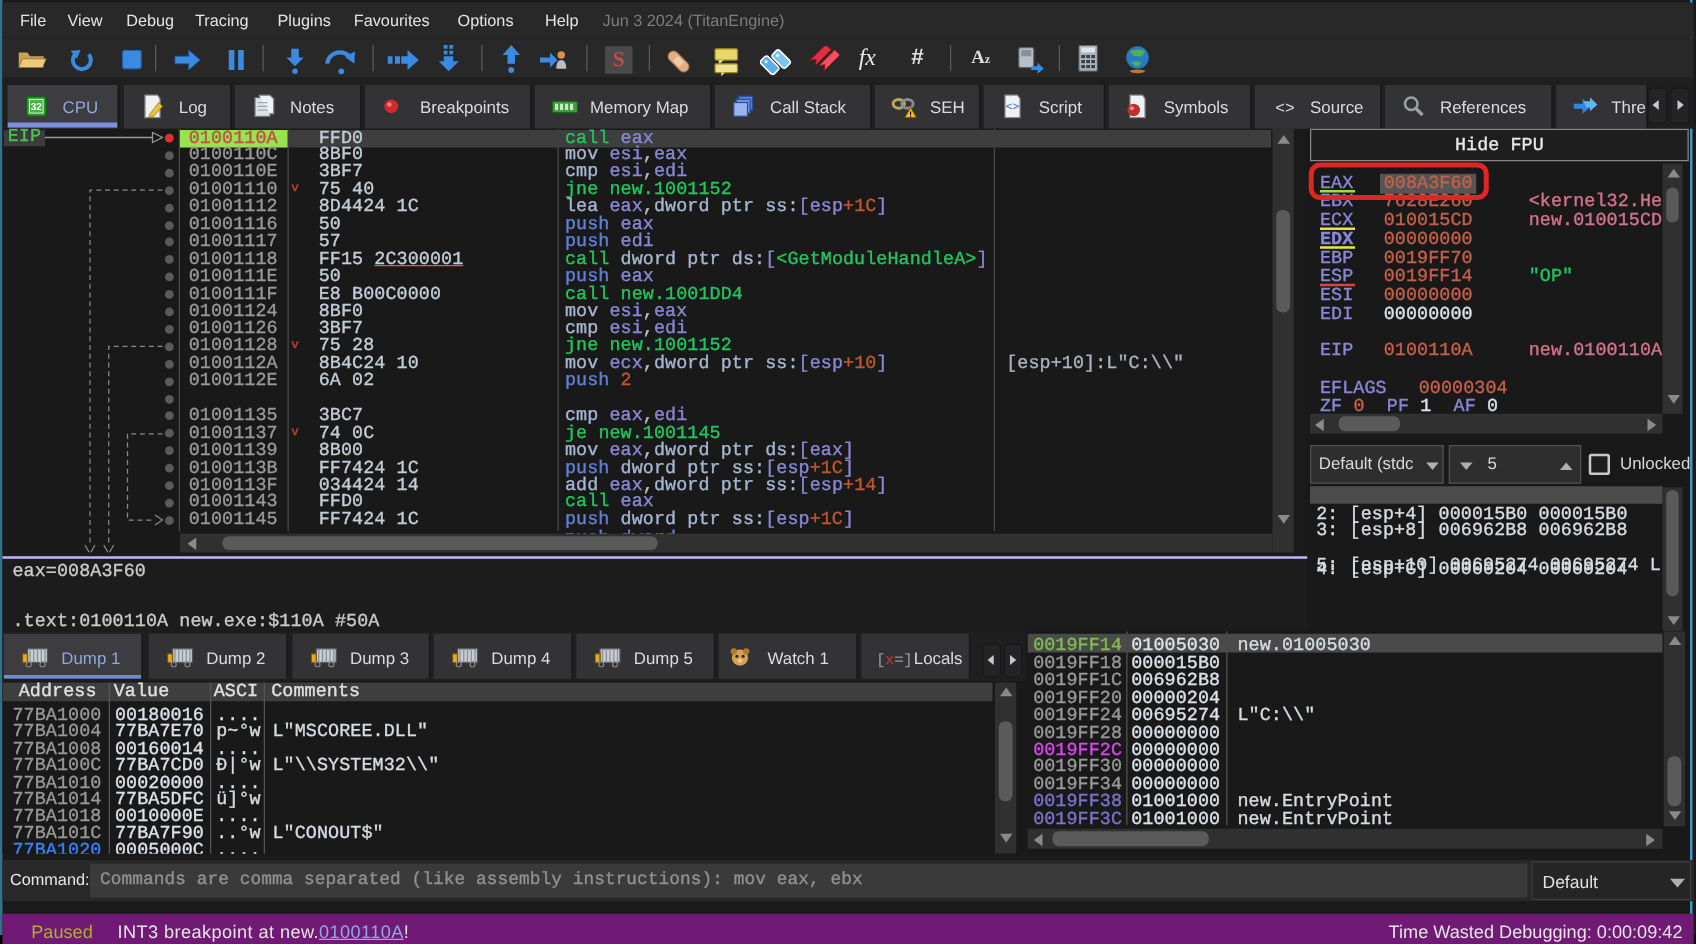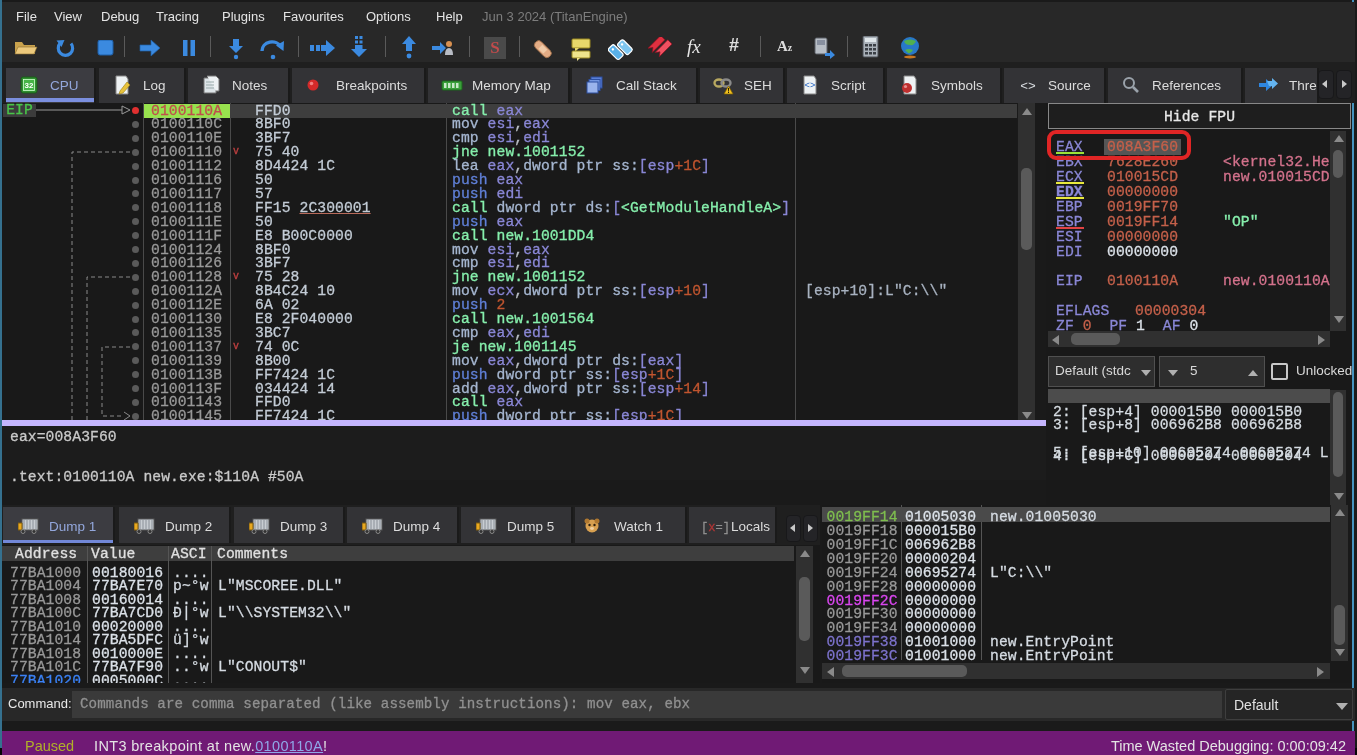--- a/index.html
+++ b/index.html
@@ -19,21 +19,21 @@
 .tsep{position:absolute;top:6px;width:1px;height:21px;background:#5a5a5a;}
 
 #tabbar{position:absolute;left:2px;top:62px;width:1353px;height:41px;background:#1f1f1f;}
 .tab{position:absolute;top:6px;height:35px;overflow:hidden;background:#333336;border-right:2px solid #1a1a1a;color:#dcdcdc;font-size:13.5px;}
 .tab .tl{position:absolute;top:10px;}
 .tab.sel{background:#3c3c41;color:#93a7dc;}
 .tab .ul{position:absolute;left:0;right:0;bottom:1px;height:4px;background:#7b8fdf;}
 .dtab{position:absolute;top:2px;height:36px;overflow:hidden;background:#333336;border-right:2px solid #1a1a1a;color:#dcdcdc;font-size:13.5px;}
 .dtab.sel{background:#3c3c41;color:#93a7dc;}
 
-.cR{color:#86efac;} 
+.cR{color:#22c55e;} 
 .cM{color:#a5b6d0;} 
 .cP{color:#6080d8;} 
 .cG{color:#8a87d6;} 
 .cN{color:#c0552f;} 
 .cC{color:#b9bec4;} 
 u{text-decoration-color:#b86a5a;}
 .val{color:#dbe1e8;}
 .lbl{color:#d4728c;}
 .orange{color:#c4604a;}
 </style></head><body>
@@ -279,21 +279,20 @@
       <div class="abs mono" style="left:0;top:70.0px;width:1015px;height:14px;line-height:14px;"><span class="abs" style="left:149px;color:#989898;">01001116</span><span class="abs" style="left:253px;color:#c3ccd6;">50</span><span class="abs" style="left:450px;"><span class="cP">push</span><span class="cC"> </span><span class="cG">eax</span></span></div>
       <div class="abs mono" style="left:0;top:83.9px;width:1015px;height:14px;line-height:14px;"><span class="abs" style="left:149px;color:#989898;">01001117</span><span class="abs" style="left:253px;color:#c3ccd6;">57</span><span class="abs" style="left:450px;"><span class="cP">push</span><span class="cC"> </span><span class="cG">edi</span></span></div>
       <div class="abs mono" style="left:0;top:97.8px;width:1015px;height:14px;line-height:14px;"><span class="abs" style="left:149px;color:#989898;">01001118</span><span class="abs" style="left:253px;color:#c3ccd6;">FF15 <u>2C300001</u></span><span class="abs" style="left:450px;"><span class="cR">call</span><span class="cC"> </span><span class="cM">dword ptr </span><span class="cM">ds:</span><span class="cG">[</span><span class="cR">&lt;GetModuleHandleA&gt;</span><span class="cG">]</span></span></div>
       <div class="abs mono" style="left:0;top:111.7px;width:1015px;height:14px;line-height:14px;"><span class="abs" style="left:149px;color:#989898;">0100111E</span><span class="abs" style="left:253px;color:#c3ccd6;">50</span><span class="abs" style="left:450px;"><span class="cP">push</span><span class="cC"> </span><span class="cG">eax</span></span></div>
       <div class="abs mono" style="left:0;top:125.6px;width:1015px;height:14px;line-height:14px;"><span class="abs" style="left:149px;color:#989898;">0100111F</span><span class="abs" style="left:253px;color:#c3ccd6;">E8 B00C0000</span><span class="abs" style="left:450px;"><span class="cR">call</span><span class="cC"> </span><span class="cR">new.1001DD4</span></span></div>
       <div class="abs mono" style="left:0;top:139.5px;width:1015px;height:14px;line-height:14px;"><span class="abs" style="left:149px;color:#989898;">01001124</span><span class="abs" style="left:253px;color:#c3ccd6;">8BF0</span><span class="abs" style="left:450px;"><span class="cM">mov</span><span class="cC"> </span><span class="cG">esi</span><span class="cC">,</span><span class="cG">eax</span></span></div>
       <div class="abs mono" style="left:0;top:153.4px;width:1015px;height:14px;line-height:14px;"><span class="abs" style="left:149px;color:#989898;">01001126</span><span class="abs" style="left:253px;color:#c3ccd6;">3BF7</span><span class="abs" style="left:450px;"><span class="cM">cmp</span><span class="cC"> </span><span class="cG">esi</span><span class="cC">,</span><span class="cG">edi</span></span></div>
       <div class="abs mono" style="left:0;top:167.3px;width:1015px;height:14px;line-height:14px;"><span class="abs" style="left:149px;color:#989898;">01001128</span><span class="abs" style="left:231px;color:#c04040;font-size:10px;">v</span><span class="abs" style="left:253px;color:#c3ccd6;">75 28</span><span class="abs" style="left:450px;"><span class="cR">jne</span><span class="cC"> </span><span class="cR">new.1001152</span></span></div>
       <div class="abs mono" style="left:0;top:181.2px;width:1015px;height:14px;line-height:14px;"><span class="abs" style="left:149px;color:#989898;">0100112A</span><span class="abs" style="left:253px;color:#c3ccd6;">8B4C24 10</span><span class="abs" style="left:450px;"><span class="cM">mov</span><span class="cC"> </span><span class="cG">ecx</span><span class="cC">,</span><span class="cM">dword ptr </span><span class="cM">ss:</span><span class="cG">[esp</span><span class="cN">+10</span><span class="cG">]</span></span><span class="abs" style="left:803px;color:#a8b2c0;">[esp+10]:L"C:\\"</span></div>
       <div class="abs mono" style="left:0;top:195.1px;width:1015px;height:14px;line-height:14px;"><span class="abs" style="left:149px;color:#989898;">0100112E</span><span class="abs" style="left:253px;color:#c3ccd6;">6A 02</span><span class="abs" style="left:450px;"><span class="cP">push</span><span class="cC"> </span><span class="cN">2</span></span></div>
-      <div class="abs mono" style="left:0;top:209.0px;width:1015px;height:14px;line-height:14px;"><span class="abs" style="left:149px;color:#989898;">01001130</span><span class="abs" style="left:253px;color:#c3ccd6;">E8 2F040000</span><span class="abs" style="left:450px;"><span class="cR">call</span><span class="cC"> </span><span class="cR">new.1001564</span></span></div>
       <div class="abs mono" style="left:0;top:222.9px;width:1015px;height:14px;line-height:14px;"><span class="abs" style="left:149px;color:#989898;">01001135</span><span class="abs" style="left:253px;color:#c3ccd6;">3BC7</span><span class="abs" style="left:450px;"><span class="cM">cmp</span><span class="cC"> </span><span class="cG">eax</span><span class="cC">,</span><span class="cG">edi</span></span></div>
       <div class="abs mono" style="left:0;top:236.8px;width:1015px;height:14px;line-height:14px;"><span class="abs" style="left:149px;color:#989898;">01001137</span><span class="abs" style="left:231px;color:#c04040;font-size:10px;">v</span><span class="abs" style="left:253px;color:#c3ccd6;">74 0C</span><span class="abs" style="left:450px;"><span class="cR">je</span><span class="cC"> </span><span class="cR">new.1001145</span></span></div>
       <div class="abs mono" style="left:0;top:250.7px;width:1015px;height:14px;line-height:14px;"><span class="abs" style="left:149px;color:#989898;">01001139</span><span class="abs" style="left:253px;color:#c3ccd6;">8B00</span><span class="abs" style="left:450px;"><span class="cM">mov</span><span class="cC"> </span><span class="cG">eax</span><span class="cC">,</span><span class="cM">dword ptr </span><span class="cM">ds:</span><span class="cG">[eax]</span></span></div>
       <div class="abs mono" style="left:0;top:264.6px;width:1015px;height:14px;line-height:14px;"><span class="abs" style="left:149px;color:#989898;">0100113B</span><span class="abs" style="left:253px;color:#c3ccd6;">FF7424 1C</span><span class="abs" style="left:450px;"><span class="cP">push</span><span class="cC"> </span><span class="cM">dword ptr </span><span class="cM">ss:</span><span class="cG">[esp</span><span class="cN">+1C</span><span class="cG">]</span></span></div>
       <div class="abs mono" style="left:0;top:278.5px;width:1015px;height:14px;line-height:14px;"><span class="abs" style="left:149px;color:#989898;">0100113F</span><span class="abs" style="left:253px;color:#c3ccd6;">034424 14</span><span class="abs" style="left:450px;"><span class="cM">add</span><span class="cC"> </span><span class="cG">eax</span><span class="cC">,</span><span class="cM">dword ptr </span><span class="cM">ss:</span><span class="cG">[esp</span><span class="cN">+14</span><span class="cG">]</span></span></div>
       <div class="abs mono" style="left:0;top:292.4px;width:1015px;height:14px;line-height:14px;"><span class="abs" style="left:149px;color:#989898;">01001143</span><span class="abs" style="left:253px;color:#c3ccd6;">FFD0</span><span class="abs" style="left:450px;"><span class="cR">call</span><span class="cC"> </span><span class="cG">eax</span></span></div>
       <div class="abs mono" style="left:0;top:306.3px;width:1015px;height:14px;line-height:14px;"><span class="abs" style="left:149px;color:#989898;">01001145</span><span class="abs" style="left:253px;color:#c3ccd6;">FF7424 1C</span><span class="abs" style="left:450px;"><span class="cP">push</span><span class="cC"> </span><span class="cM">dword ptr </span><span class="cM">ss:</span><span class="cG">[esp</span><span class="cN">+1C</span><span class="cG">]</span></span></div>
       <div class="abs mono" style="left:450px;top:320.2px;height:5px;overflow:hidden;color:#6080d8;">push dword</div>
       <div class="abs mono" style="left:1px;top:1px;width:33px;height:13px;background:#3c3c3c;color:#49c549;line-height:13px;text-align:center;">EIP</div>
       <svg class="abs" style="left:34px;top:0px;" width="96" height="14" viewBox="0 0 96 14">
@@ -336,21 +335,21 @@
         </g>
       </svg>
     </div>
 <div class="sbtrack" style="left:1018px;top:103px;width:17px;height:339px;"></div>
     <div class="arr" style="left:1022px;top:108px;border-left:5px solid transparent;border-right:5px solid transparent;border-bottom:7px solid #8a8a8a;"></div>
     <div class="sbthumb" style="left:1021px;top:168px;width:11px;height:82px;"></div>
     <div class="arr" style="left:1022px;top:412px;border-left:5px solid transparent;border-right:5px solid transparent;border-top:7px solid #8a8a8a;"></div>
     <div class="sbtrack" style="left:144px;top:427px;width:874px;height:15px;"></div>
     <div class="arr" style="left:150px;top:430px;border-top:5px solid transparent;border-bottom:5px solid transparent;border-right:7px solid #8a8a8a;"></div>
     <div class="sbthumb" style="left:178px;top:429px;width:348px;height:11px;"></div>
-<div class="abs" style="left:2px;top:420px;width:1044px;height:60px;background:#1c1c1c;border-top:6px solid #c4b5fd;">
+<div class="abs" style="left:2px;top:445px;width:1044px;height:60px;background:#1c1c1c;border-top:2px solid #c4b5fd;">
       <div class="abs mono" style="left:8px;top:3px;color:#c9c9c9;">eax=008A3F60</div>
       <div class="abs mono" style="left:8px;top:43px;color:#c9c9c9;">.text:0100110A new.exe:$110A #50A</div>
     </div>
 <div class="abs" style="left:1046px;top:103px;width:306px;height:402px;background:#191919;" id="regs">
       <div class="abs" style="left:2px;top:0px;width:303px;height:26px;border:1px solid #888;background:#1e1e1e;">
         <div class="abs mono" style="left:0;right:0;top:5px;text-align:center;color:#e8e8e8;">Hide FPU</div>
       </div>
       <div class="abs mono" style="left:10px;top:36.0px;color:#8a87d6;">EAX</div>
       <div class="abs" style="left:10px;top:48.5px;width:28px;height:2.5px;background:#9be136;"></div>
       <div class="abs mono orange" style="left:61px;top:36.0px;background:#555555;padding:0 3px;margin-left:-3px;">008A3F60</div>

